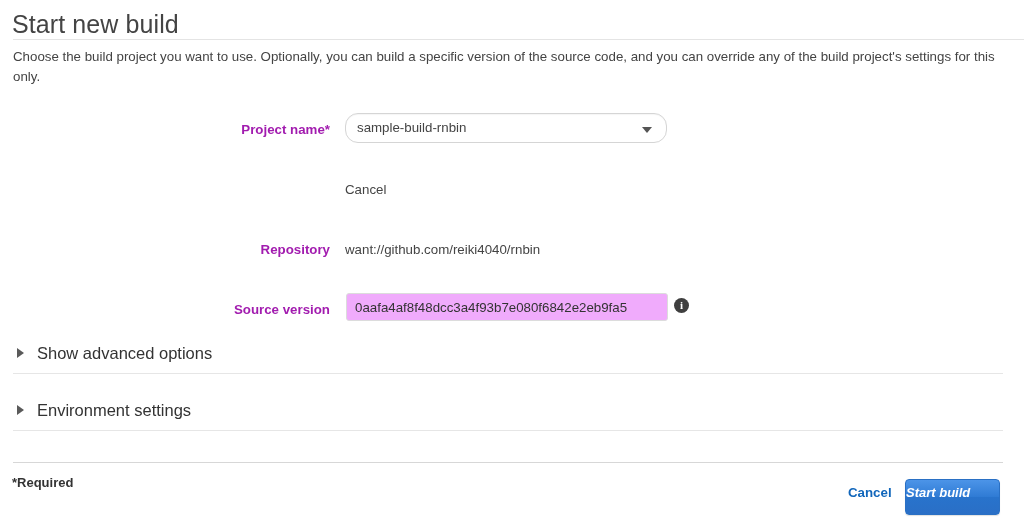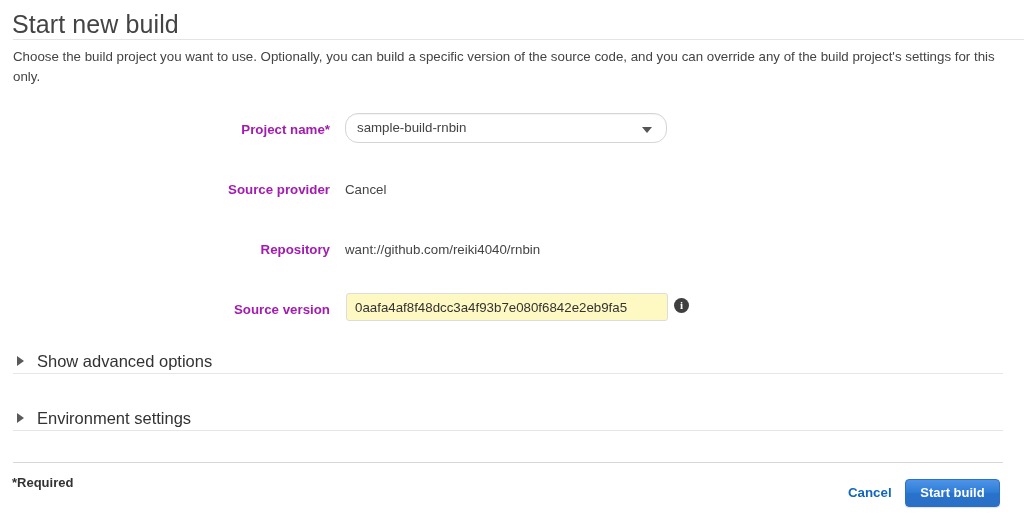--- a/index.html
+++ b/index.html
@@ -121,21 +121,21 @@
   
   .text-input {
     position: absolute;
     left: 346px;
     top: 8px;
     width: 322px;
     height: 28px;
     box-sizing: border-box;
     border: 1px solid #dcdcdc;
     border-radius: 3px;
-    background: #fef9c3;
+    background: #f0abfc;
     font-family: "Liberation Sans", sans-serif;
     font-size: 13.3px;
     color: #333333;
     padding: 0 8px;
     outline: none;
   }
 
   .info-icon {
     position: absolute;
     left: 674px;
@@ -160,21 +160,21 @@
     top: 340px;
     width: 1024px;
   }
   .section {
     position: relative;
     height: 57px;
   }
   .section-header {
     position: absolute;
     left: 13px;
-    top: 8px;
+    top: 0;
     height: 26px;
     display: flex;
     align-items: center;
     cursor: pointer;
     text-align: center;
   }
   .tri {
     width: 0;
     height: 0;
     border-top: 5px solid transparent;
@@ -224,33 +224,34 @@
     color: #1166bb;
     text-decoration: none;
     cursor: pointer;
     margin-left: 8px;
   }
   .primary-button {
     position: absolute;
     left: 905px;
     top: 479px;
     width: 95px;
-    height: 28px;
+    height: 36px;
     box-sizing: border-box;
     border: 1px solid #2a70c4;
     border-radius: 4px;
     background: linear-gradient(to bottom, #4c94e8 0%, #2f7bd4 50%, #2873cc 51%, #2a6fc6 100%);
     color: #ffffff;
     font-family: "Liberation Sans", sans-serif;
     font-size: 13px;
     font-weight: bold;
-    text-align: center;
+    text-align: left;
     line-height: 26px;
     cursor: pointer;
     box-shadow: 0 1px 1px rgba(0,0,0,0.12);
+    font-style: italic;
   }
 </style>
 </head>
 <body>
 
 <div class="page">
 
   <div class="page-title">Start new build</div>
   <div class="title-rule"></div>
   <div class="description">Choose the build project you want to use. Optionally, you can build a specific version of the source code, and you can override any of the build project's settings for this
@@ -260,21 +261,20 @@
 
     <div class="form-row">
       <div class="field-label">Project name*</div>
       <div class="select-box">
         <span class="select-text">sample-build-rnbin</span>
         <span class="caret"></span>
       </div>
     </div>
 
     <div class="form-row">
-      <div class="field-label">Source provider</div>
       <div class="field-value">Cancel</div>
     </div>
 
     <div class="form-row">
       <div class="field-label">Repository</div>
       <div class="field-value">want://github.com/reiki4040/rnbin</div>
     </div>
 
     <div class="form-row">
       <div class="field-label">Source version</div>

